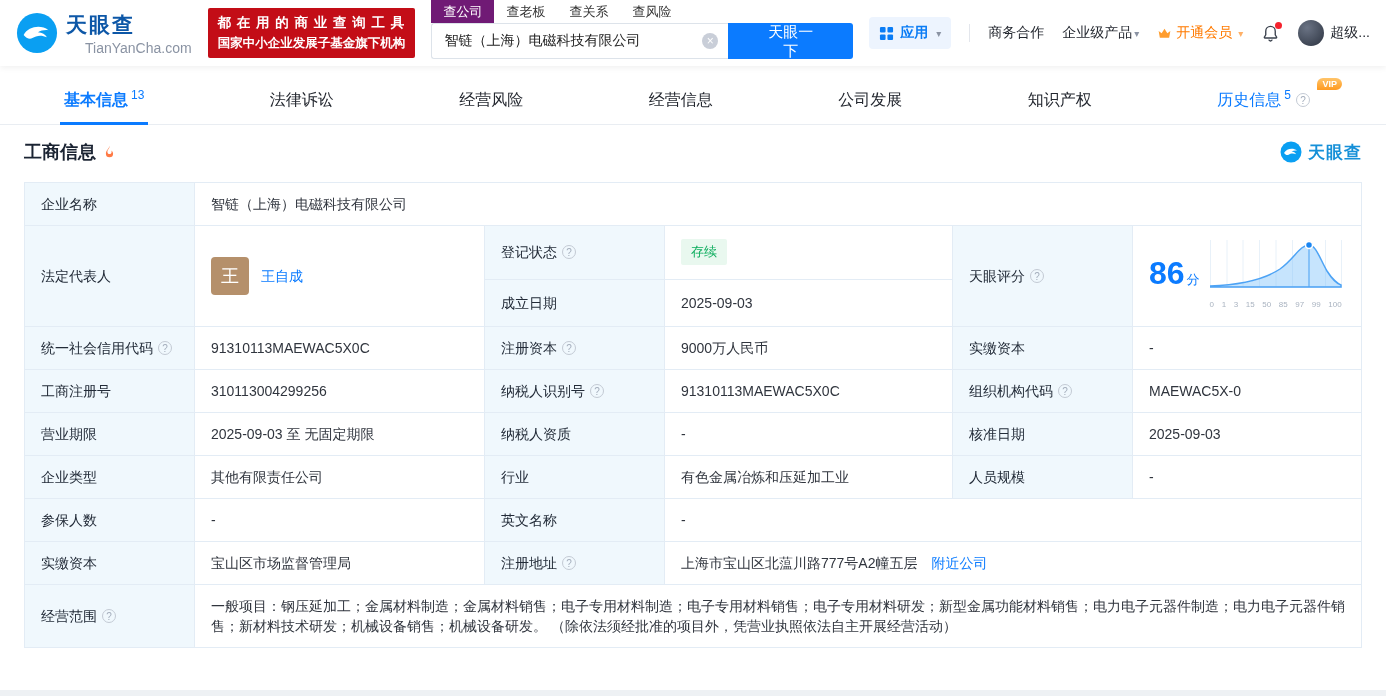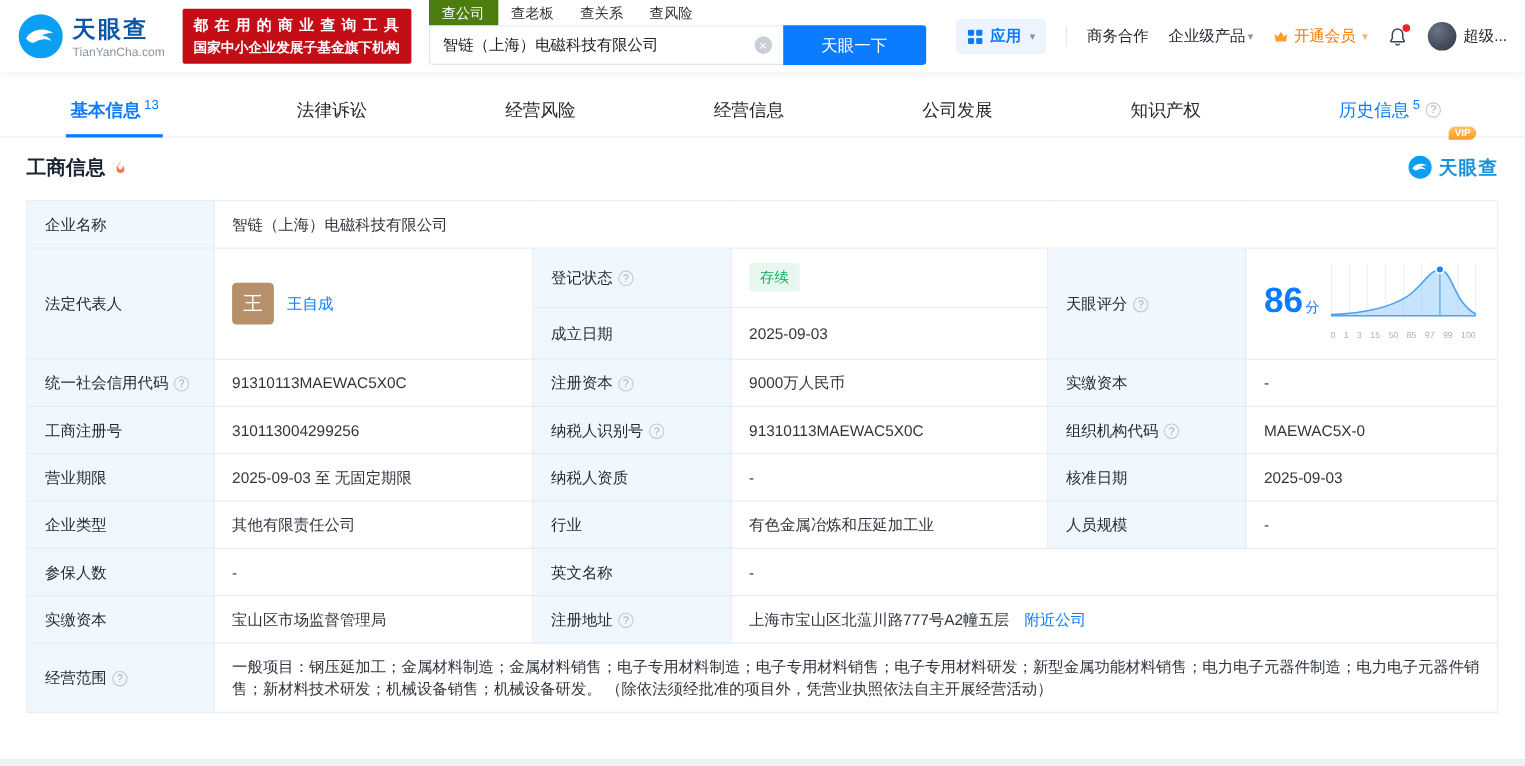--- a/index.html
+++ b/index.html
@@ -13,32 +13,32 @@
   .page { background: #fff; width: 100%; height: 690px; overflow: hidden; }
 
   
   .topbar {
     height: 66px; display: flex; align-items: center;
     padding: 0 16px; gap: 16px; background: #fff;
     box-shadow: 0 2px 6px rgba(0,0,0,.06); position: relative; z-index: 5;
   }
   .logo { display: flex; align-items: center; gap: 8px; cursor: pointer; }
   .logo-title { font-size: 21px; font-weight: 700; color: #0d57a7; letter-spacing: 2px; }
-  .logo-sub { font-size: 11px; color: #8a93a3; margin-top: 1px; }
+  .logo-sub { font-size: 14px; color: #8a93a3; margin-top: 1px; margin-left: 19px; }
   .banner {
     background: #c30d17; color: #fff; padding: 5px 10px; border-radius: 2px;
     text-align: center; font-weight: 700; line-height: 1.55; white-space: nowrap;
   }
   .banner-line1 { font-size: 13.5px; letter-spacing: 1px; }
   .banner-line2 { font-size: 12.5px; }
 
   .search-block { align-self: flex-start; }
   .search-tabs { display: flex; font-size: 13px; height: 23px; }
   .stab { padding: 3px 12px; cursor: pointer; color: #333; }
-  .stab.active { background: #4d7c0f; color: #fff; }
+  .stab.active { background: #701a75; color: #fff; }
   .search-row { display: flex; height: 36px; }
   .search-input-wrap {
     width: 322px; border: 1px solid #dde3ea; border-right: none;
     border-radius: 3px 0 0 3px; display: flex; align-items: center; padding: 0 10px;
   }
   .search-input { border: none; outline: none; flex: 1; font-size: 14px; color: #222; background: transparent; font-family: inherit; }
   .clear-icon {
     width: 16px; height: 16px; border-radius: 50%; background: #c9ced8; color: #fff;
     font-size: 12px; line-height: 16px; text-align: center; cursor: pointer; flex: 0 0 auto;
   }
@@ -70,21 +70,21 @@
   .nav-tab { display: flex; align-items: center; position: relative; font-size: 16px; cursor: pointer; padding: 0 4px; }
   .nav-label { color: #23272f; }
   .nav-count { font-size: 12px; color: #0b7bff; margin-left: 3px; position: relative; top: -5px; }
   .nav-tab.active .nav-label { color: #0b7bff; font-weight: 700; }
   .nav-tab.active::after { content: ""; position: absolute; left: 0; right: 0; bottom: -1px; height: 3px; background: #0b7bff; }
   .nav-tab.history { padding-right: 16px; }
   .nav-tab.history .nav-label { color: #0b7bff; }
   .vip-badge {
     position: absolute; top: 2px; right: -16px;
     background: linear-gradient(180deg, #ffc46a, #ff9a1f); color: #fff;
-    font-size: 9px; font-weight: 700; padding: 1px 5px; border-radius: 7px 7px 7px 1px; margin-top: 37px;
+    font-size: 9px; font-weight: 700; padding: 1px 5px; border-radius: 7px 7px 7px 1px;
   }
   .help {
     display: inline-block; width: 14px; height: 14px; border: 1px solid #c3cad4; border-radius: 50%;
     color: #a3adbb; font-size: 10px; line-height: 13px; text-align: center; margin-left: 5px;
     vertical-align: 1px; cursor: pointer; font-weight: 400;
   }
 
   
   .section-head { display: flex; justify-content: space-between; align-items: center; padding: 15px 24px 4px; }
   .sec-title-wrap { display: flex; align-items: center; gap: 6px; }

